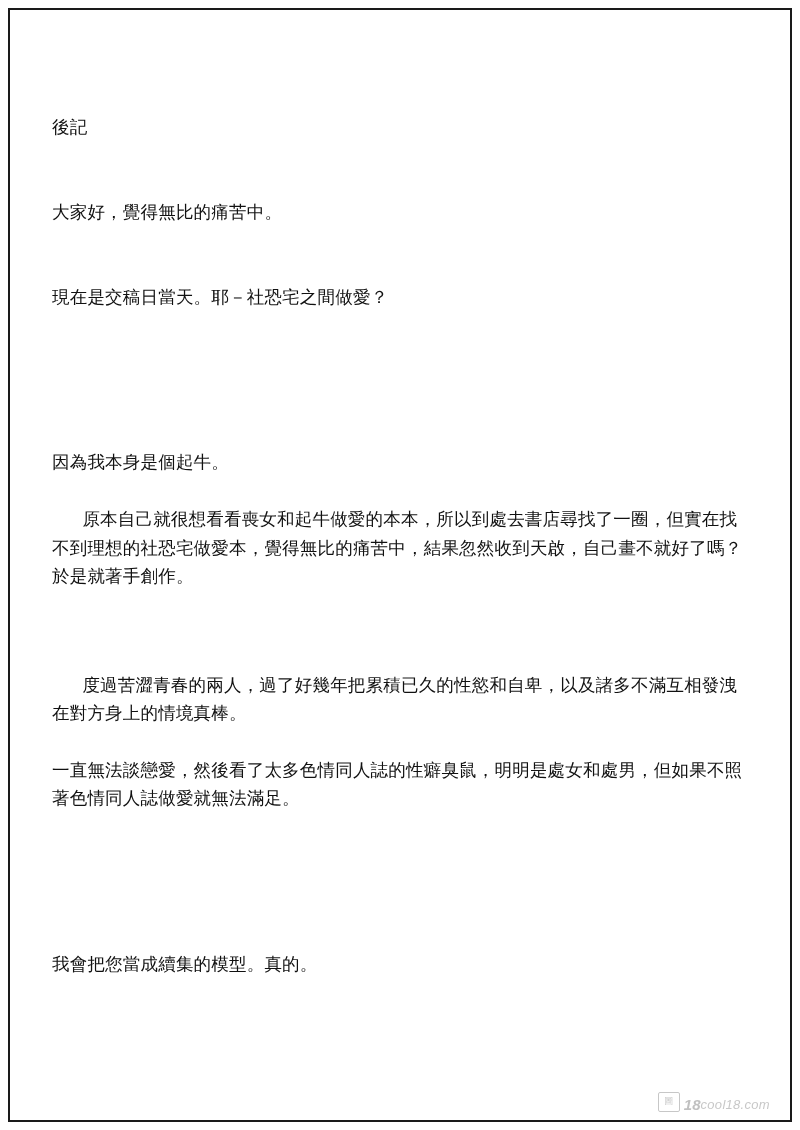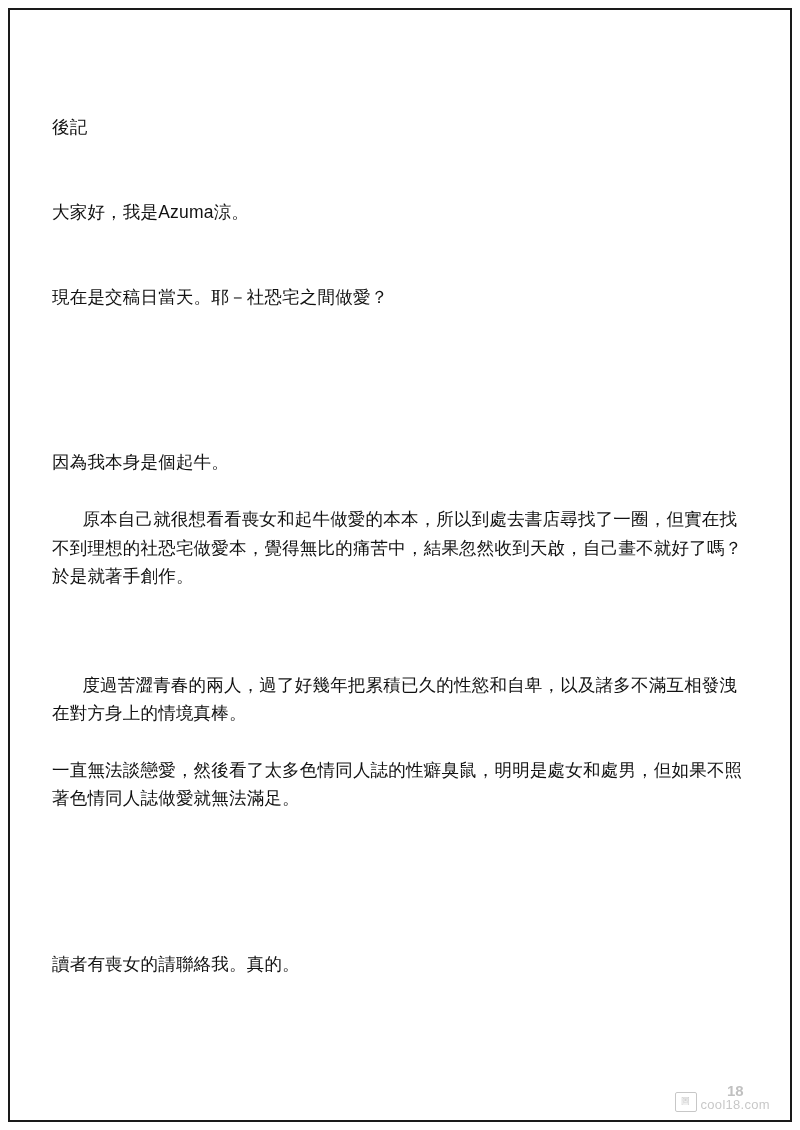--- a/index.html
+++ b/index.html
@@ -72,50 +72,51 @@
     line-height: 1.1;
   }
   .wm-num {
     font-size: 15px;
     color: #8e8e8e;
     font-weight: bold;
     line-height: 1;
   }
   .wm-stack {
     display: flex;
-    flex-direction: column;
-    align-items: center;
+    flex-direction: row;
+    align-items: flex-end;
+    font-style: italic;
   }
 </style>
 </head>
 <body>
 
 <div class="page">
   <div class="page-frame"></div>
 
   <div class="content">
 
     <p class="para">
       <span class="para-line">後記</span>
-      <span class="para-line">大家好，我是Azuma涼。</span>
+      <span class="para-line">大家好，覺得無比的痛苦中。</span>
       <span class="para-line">現在是交稿日當天。耶－社恐宅之間做愛？</span>
     </p>
 
     <p class="para">
       <span class="para-line">因為我本身是個起牛。</span>
       <span>原本自己就很想看看喪女和起牛做愛的本本，所以到處去書店尋找了一圈，但實在找不到理想的社恐宅做愛本，覺得無比的痛苦中，結果忽然收到天啟，自己畫不就好了嗎？於是就著手創作。</span>
     </p>
 
     <p class="para">
       <span>度過苦澀青春的兩人，過了好幾年把累積已久的性慾和自卑，以及諸多不滿互相發洩在對方身上的情境真棒。</span>
       <span class="para-line">一直無法談戀愛，然後看了太多色情同人誌的性癖臭鼠，明明是處女和處男，但如果不照著色情同人誌做愛就無法滿足。</span>
     </p>
 
     <p class="para">
-      <span class="para-line">讀者有喪女的請聯絡我。真的。</span>
+      <span class="para-line">我會把您當成續集的模型。真的。</span>
     </p>
 
   </div>
 
   <div class="watermark">
     <div class="wm-badge">圖</div>
     <div class="wm-stack">
       <span class="wm-num">18</span>
       <span class="wm-text">cool18.com</span>
     </div>

